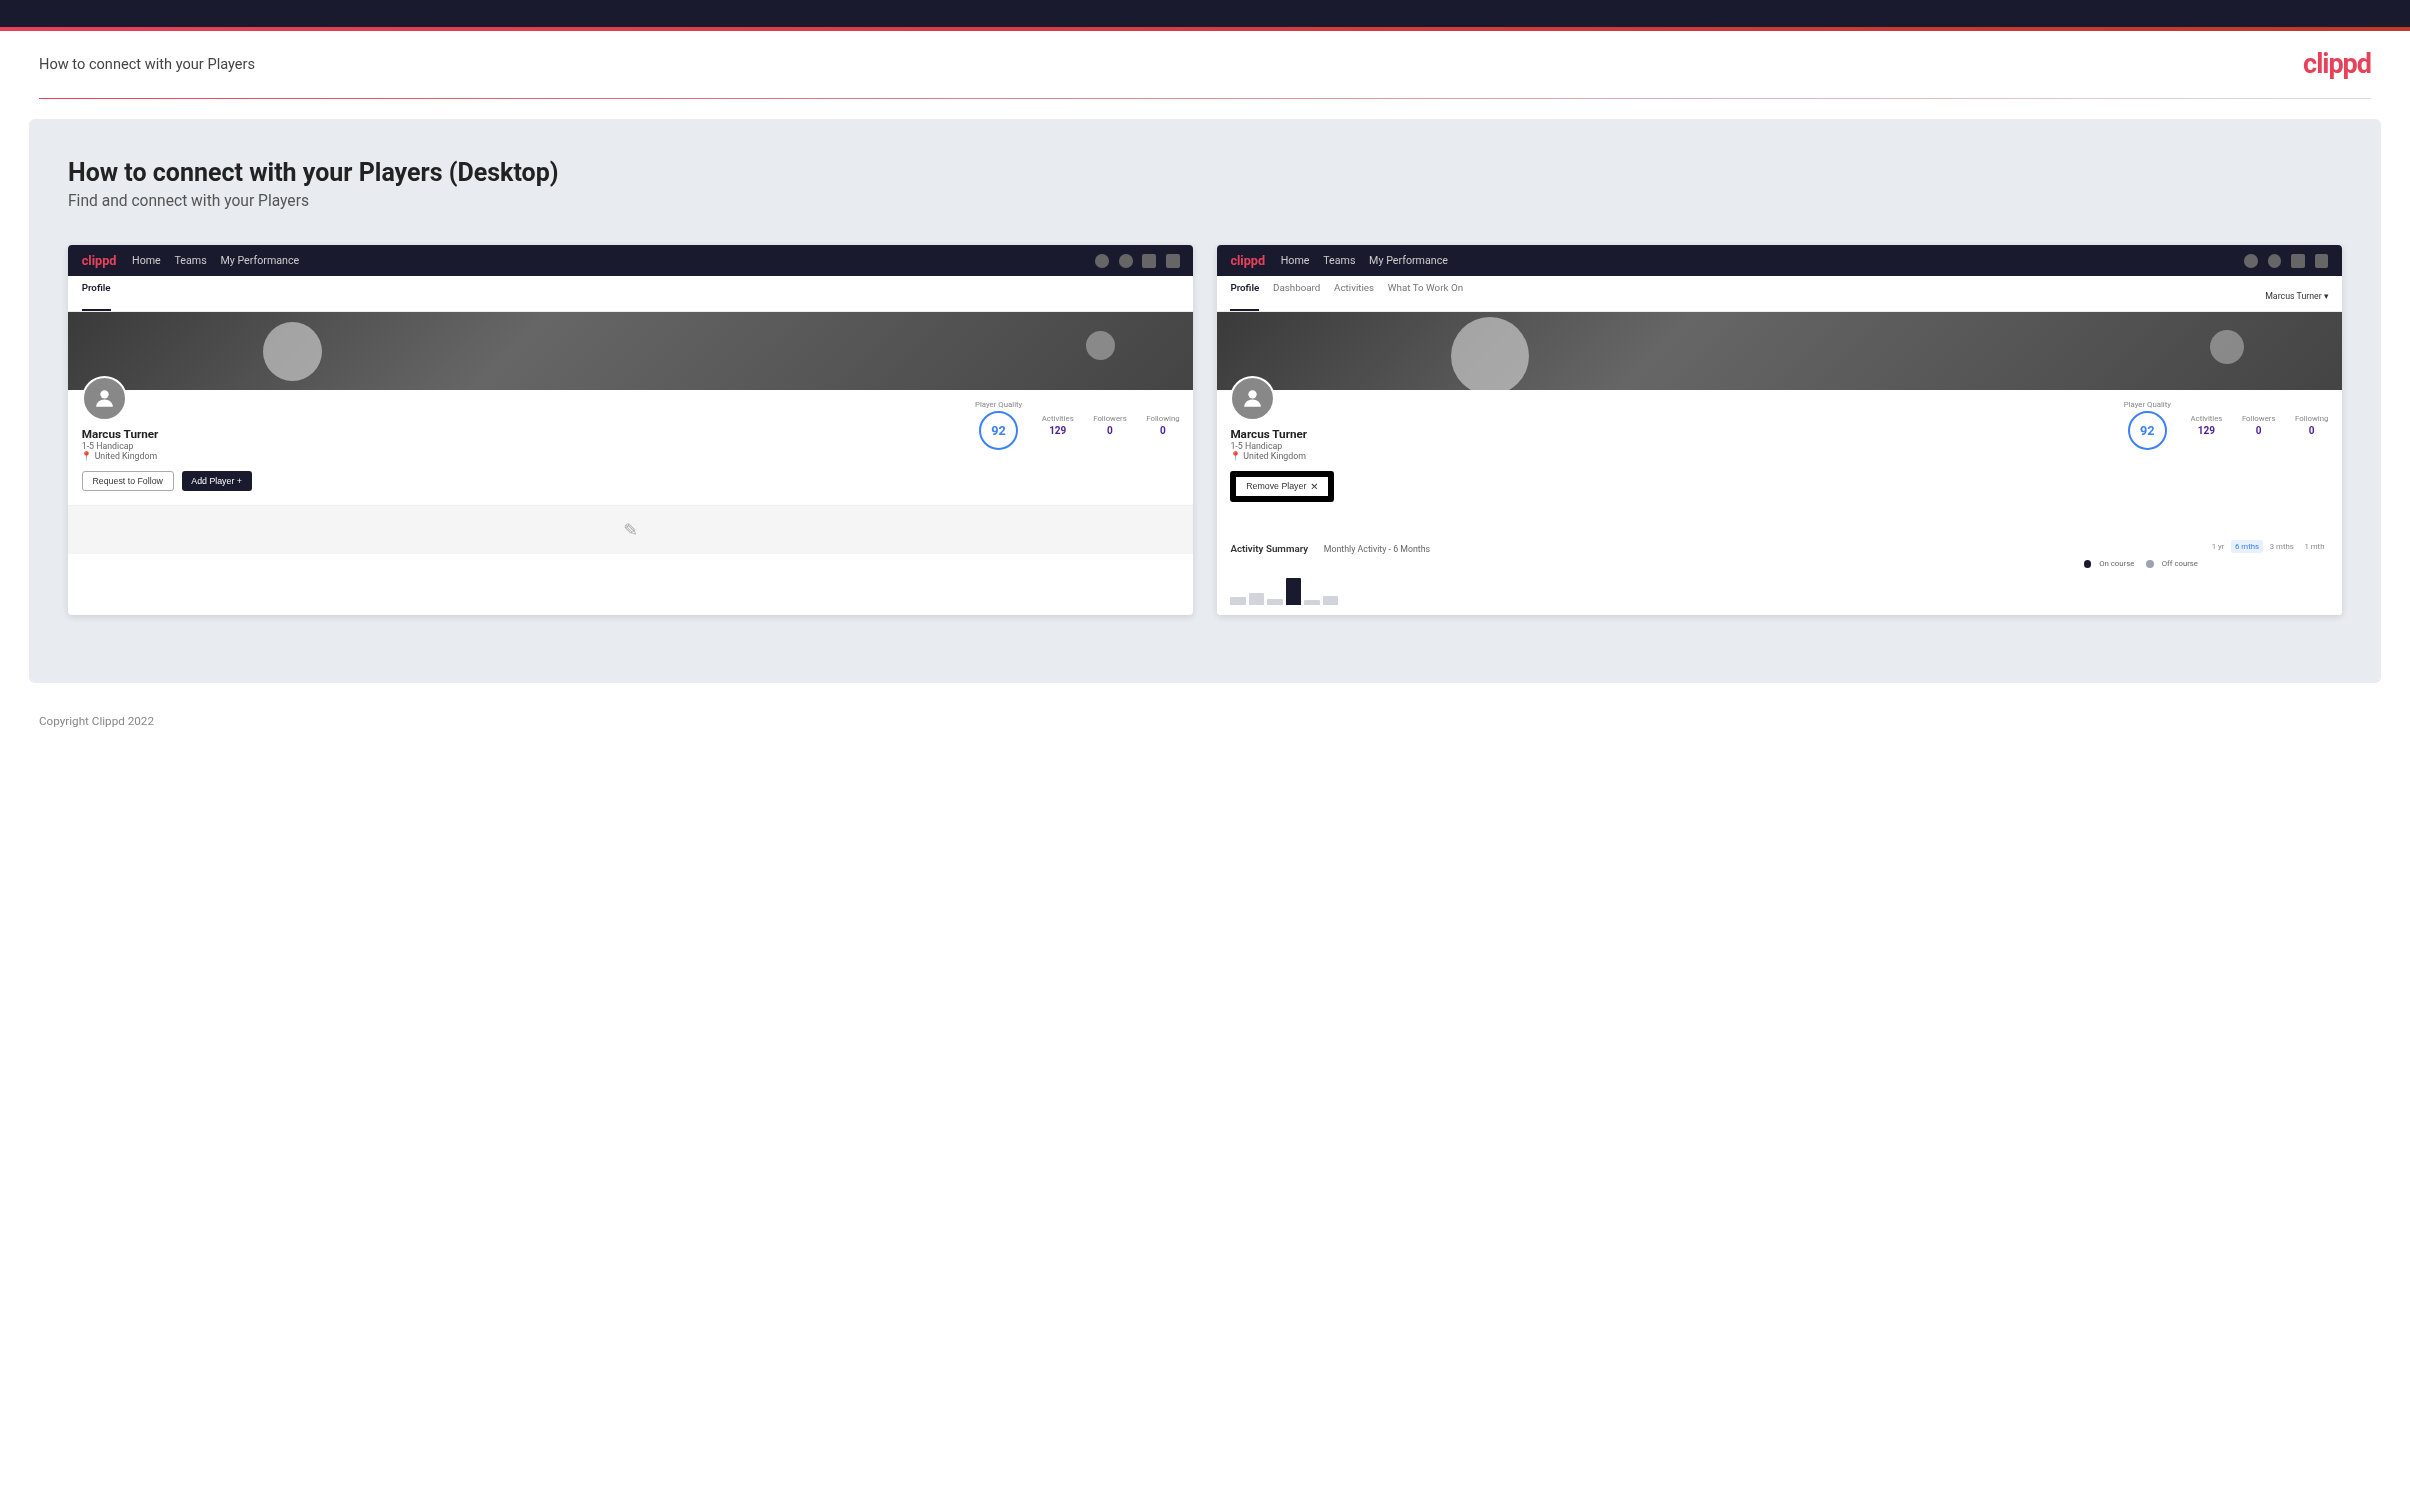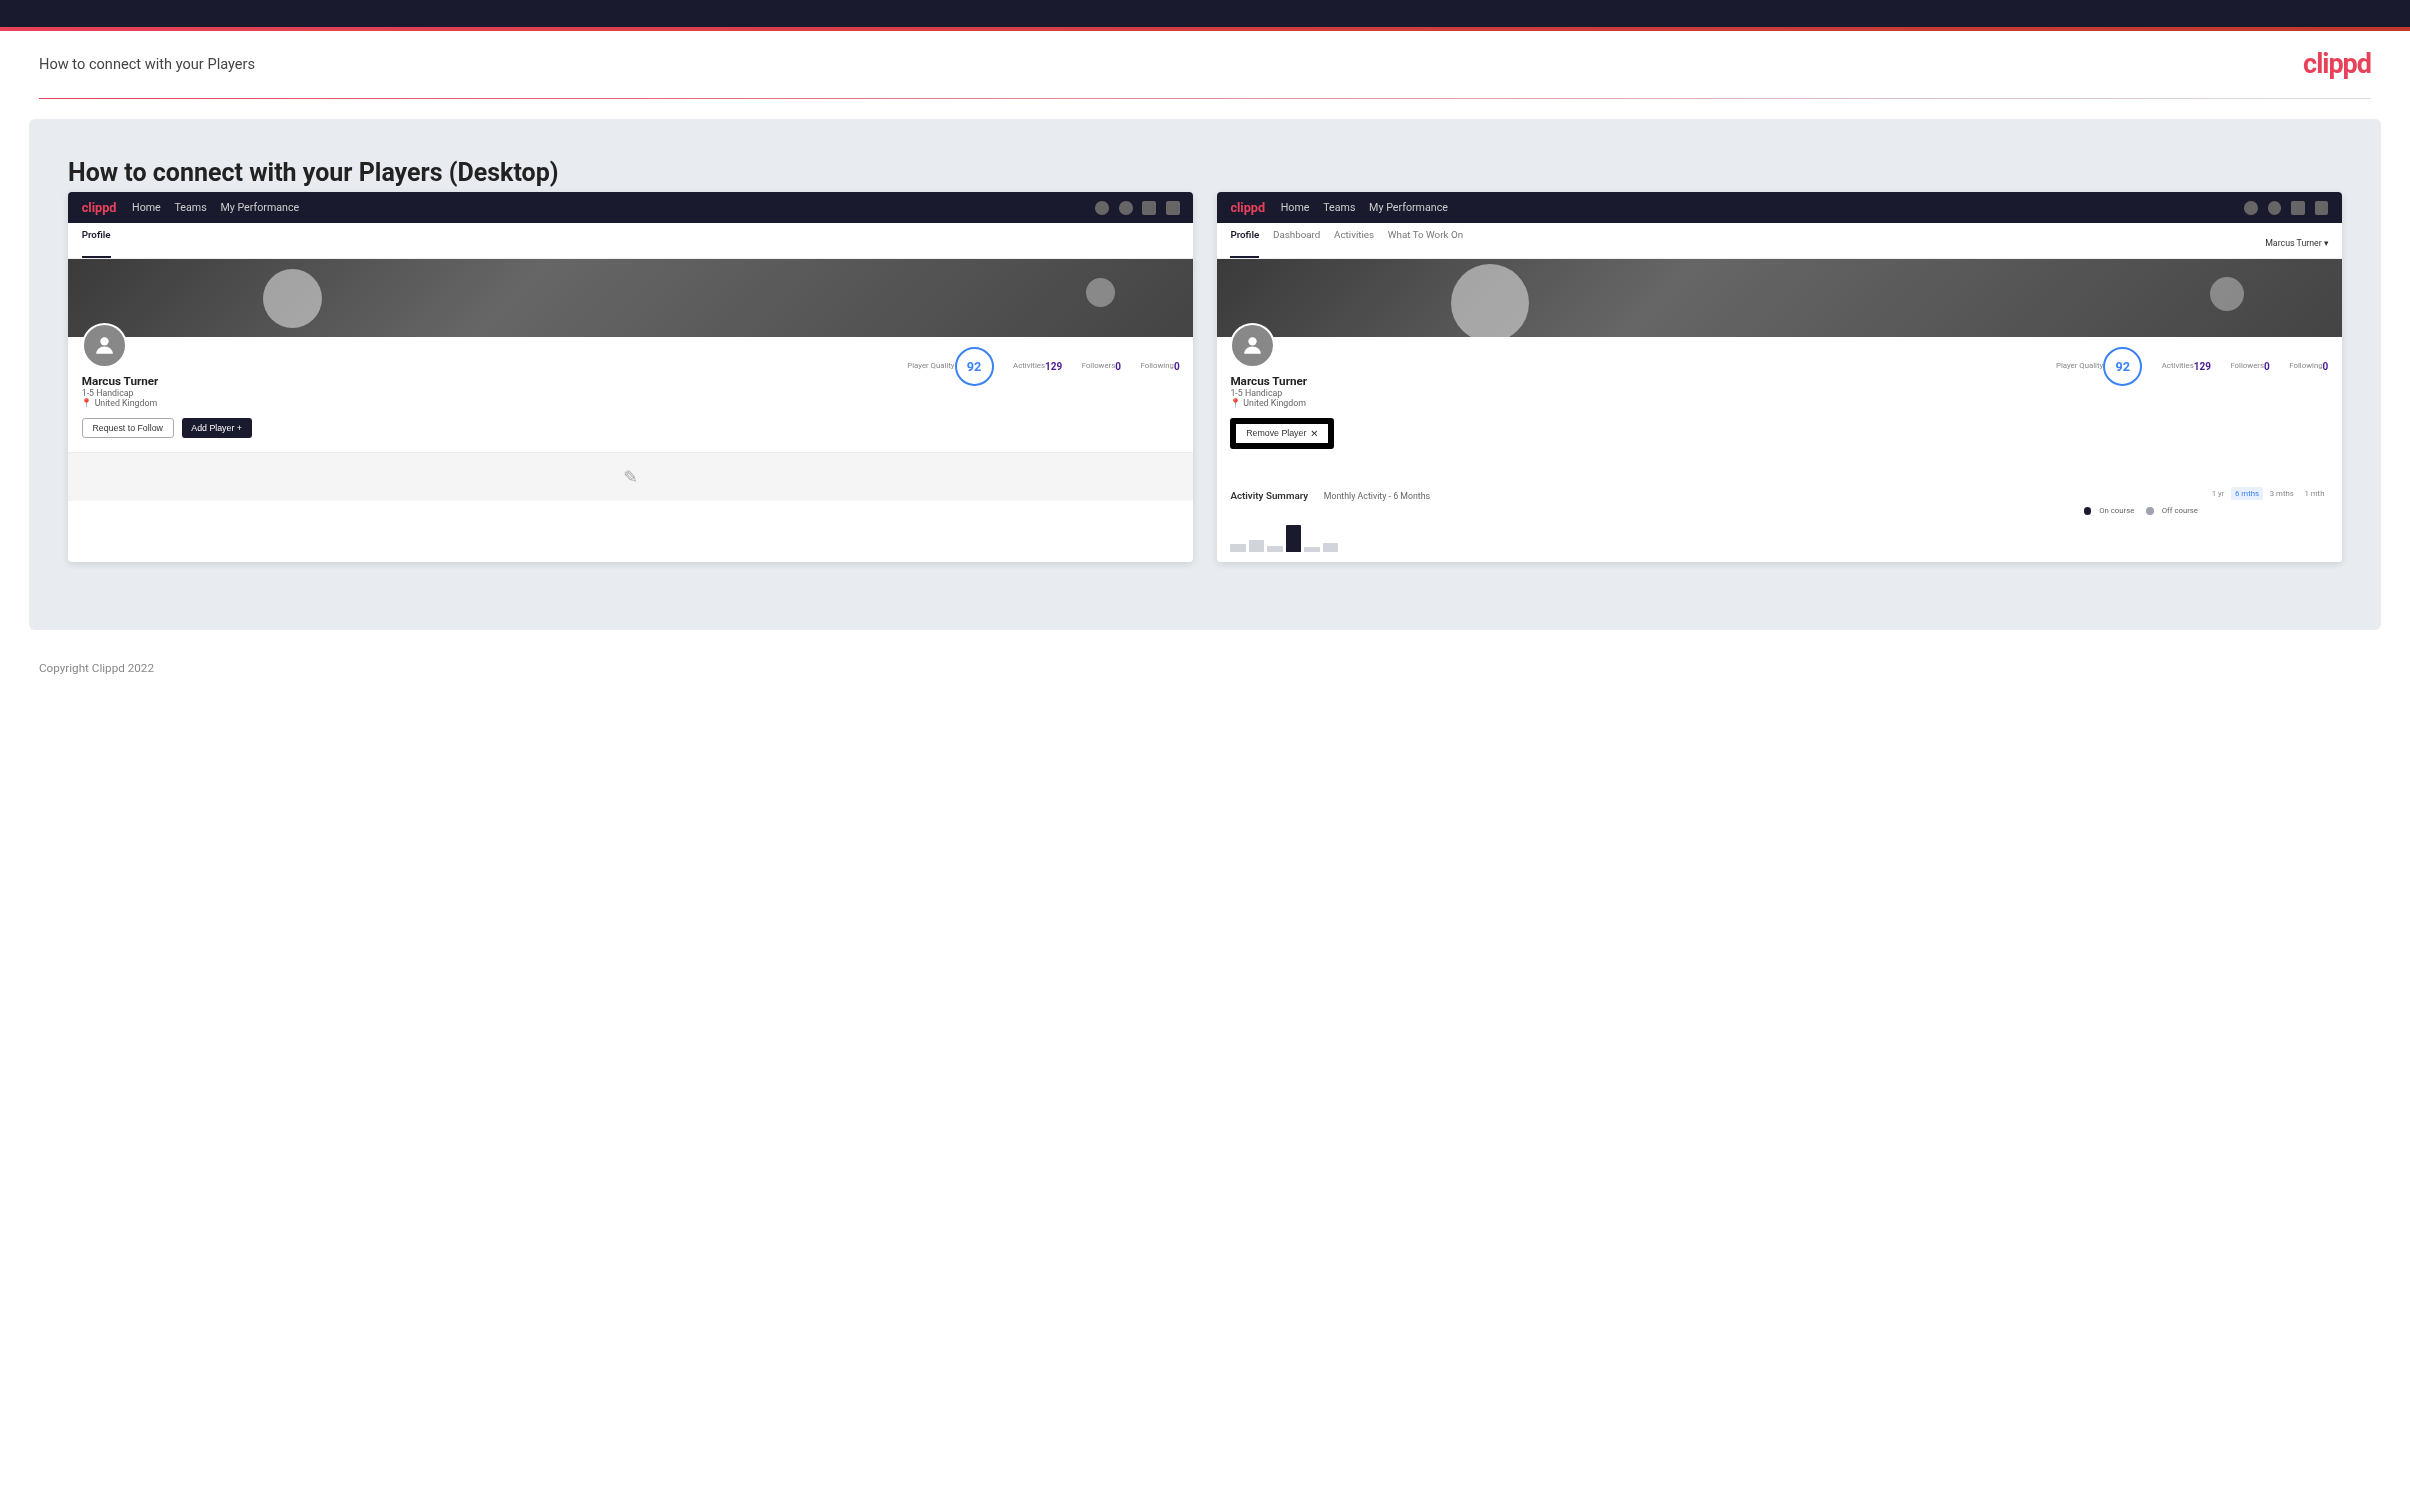--- a/index.html
+++ b/index.html
@@ -189,21 +189,21 @@
     }
     .mock-location {
       font-size: 8.8px;
       color: #666;
       display: flex;
       align-items: center;
       gap: 2px;
     }
     .mock-stat-group {
       display: flex;
-      flex-direction: row;
+      flex-direction: column;
       align-items: center;
     }
     .mock-stat-label {
       font-size: 7.8px;
       color: #888;
       margin-bottom: 2px;
     }
     .mock-stat-value {
       font-size: 10px;
       font-weight: 700;
@@ -399,20 +399,21 @@
 
 <div class="header">
   <span class="header-title">How to connect with your Players</span>
   <span class="clippd-logo">clippd</span>
 </div>
 
 <div class="divider"></div>
 
 <div class="main-content">
   <h1 class="page-heading">How to connect with your Players (Desktop)</h1>
+  <p class="page-subheading">Find and connect with your Players</p>
 
   <div class="screenshots-row">
 
     <div class="screenshot-card">
 
       <div class="mock-nav">
         <span class="mock-logo">clippd</span>
         <div class="mock-nav-items">
           <span class="mock-nav-item">Home</span>
           <span class="mock-nav-item">Teams</span>

